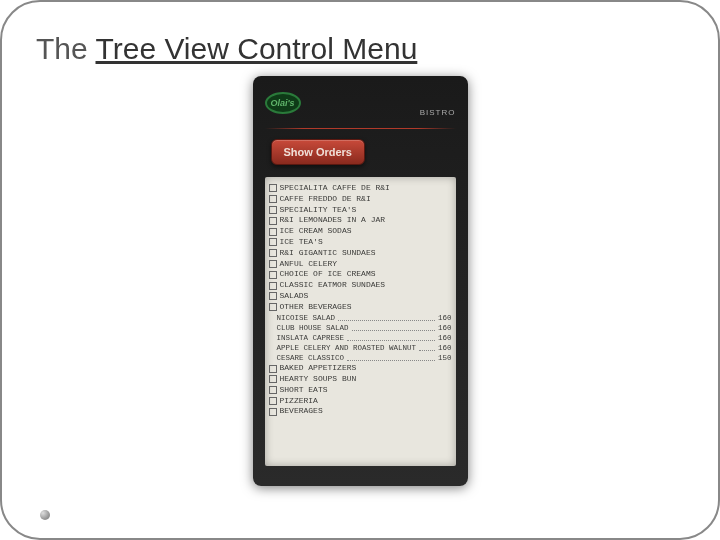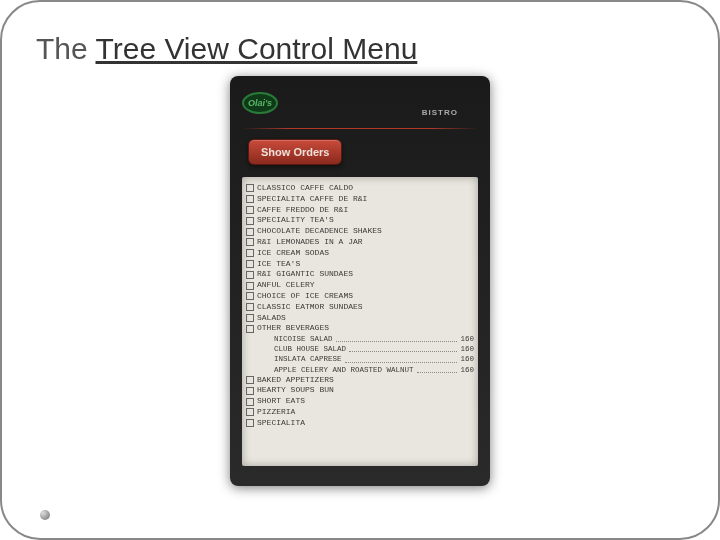--- a/index.html
+++ b/index.html
@@ -26,21 +26,21 @@
     margin-left: 10px;
   }
   .title .word1 { color: #555; }
   .title .word1u { text-decoration: underline; }
   .device-wrap {
     display: flex;
     justify-content: center;
     margin-top: 5px;
   }
   .device {
-    width: 260px;
+    width: 215px;
     height: 410px;
     background: linear-gradient(180deg, #1a1a1a 0%, #2a2a2a 100%);
     border-radius: 8px;
     padding: 10px 12px 20px 12px;
     display: flex;
     flex-direction: column;
     box-shadow: 0 2px 12px rgba(0,0,0,0.5);
   }
   .brand {
     height: 34px;
@@ -65,24 +65,23 @@
   }
   .brand-text { display: flex; align-items: baseline; gap: 4px; }
   .brand-main { color: #d04a3a; font-size: 18px; font-weight: bold; }
   .brand-amp { color: #ccc; font-size: 16px; }
   .brand-sub { color: #ccc; font-size: 18px; font-weight: bold; }
   .brand-tag {
     color: #aaa;
     font-size: 8px;
     letter-spacing: 1px;
     margin-left: auto;
-    margin-right: 20px;
+    margin-right: 0;
     align-self: flex-end;
     margin-bottom: 3px;
-    font-weight: bold;
   }
   .divider-red {
     height: 1px;
     background: linear-gradient(90deg, transparent, #b03a2a 20%, #b03a2a 80%, transparent);
     margin-bottom: 10px;
   }
   .show-btn {
     align-self: flex-start;
     margin-left: 6px;
     background: linear-gradient(180deg, #c84a3a, #8a2a1e);
@@ -112,21 +111,21 @@
     border: 1px solid #666;
     margin-right: 3px;
     display: inline-block;
     font-size: 6px;
     line-height: 5px;
     text-align: center;
     color: #333;
   }
   .sub-row {
     display: flex;
-    margin-left: 28px;
+    margin-left: 8px;
     font-size: 7.5px;
   }
   .sub-label { white-space: nowrap; }
   .dots {
     flex: 1;
     border-bottom: 1px dotted #888;
     margin: 0 3px 2px 3px;
     min-width: 10px;
   }
   .price { white-space: nowrap; }
@@ -155,35 +154,29 @@
         <div class="brand-oval">Olai's</div>
         <span class="brand-tag">BISTRO</span>
       </div>
       <div class="divider-red"></div>
 
       <button class="show-btn">Show Orders</button>
 
       <div class="screen">
         <div class="tree" id="tree">
             <div class="node">
-              <span>CLASSICO CAFFE CALDO</span>
-            </div>
-            <div class="node">
               <span>SPECIALITA CAFFE DE R&amp;I</span>
             </div>
             <div class="node">
               <span>CAFFE FREDDO DE R&amp;I</span>
             </div>
             <div class="node">
               <span>SPECIALITY TEA'S</span>
             </div>
             <div class="node">
-              <span>CHOCOLATE DECADENCE SHAKES</span>
-            </div>
-            <div class="node">
               <span>R&amp;I LEMONADES IN A JAR</span>
             </div>
             <div class="node">
               <span>ICE CREAM SODAS</span>
             </div>
             <div class="node">
               <span>ICE TEA'S</span>
             </div>
             <div class="node">
               <span>R&amp;I GIGANTIC SUNDAES</span>
@@ -216,34 +209,39 @@
             <div class="sub-row">
               <span class="sub-label">INSLATA CAPRESE</span>
               <span class="dots"></span>
               <span class="price">160</span>
             </div>
             <div class="sub-row">
               <span class="sub-label">APPLE CELERY AND ROASTED WALNUT</span>
               <span class="dots"></span>
               <span class="price">160</span>
             </div>
+            <div class="sub-row">
+              <span class="sub-label">CESARE CLASSICO</span>
+              <span class="dots"></span>
+              <span class="price">150</span>
+            </div>
             <div class="node">
               <span>BAKED APPETIZERS</span>
             </div>
             <div class="node">
               <span>HEARTY SOUPS BUN</span>
             </div>
             <div class="node">
               <span>SHORT EATS</span>
             </div>
             <div class="node">
               <span>PIZZERIA</span>
             </div>
             <div class="node">
-              <span>SPECIALITA</span>
+              <span>BEVERAGES</span>
             </div>
           </div>
       </div>
 
     </div>
   </div>
 
   <div class="footer-dot"></div>
 </div>
 

